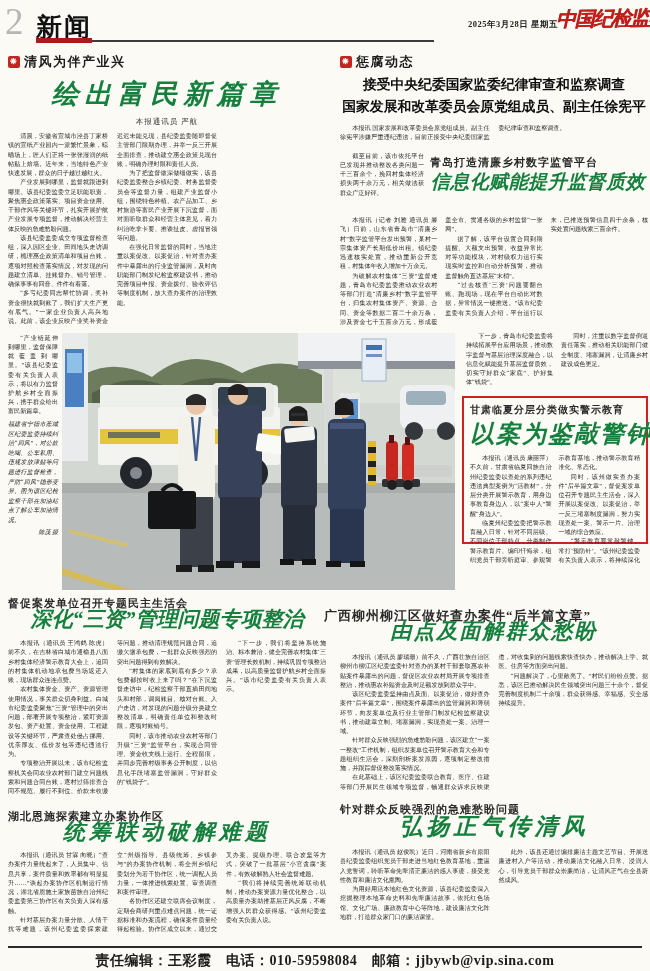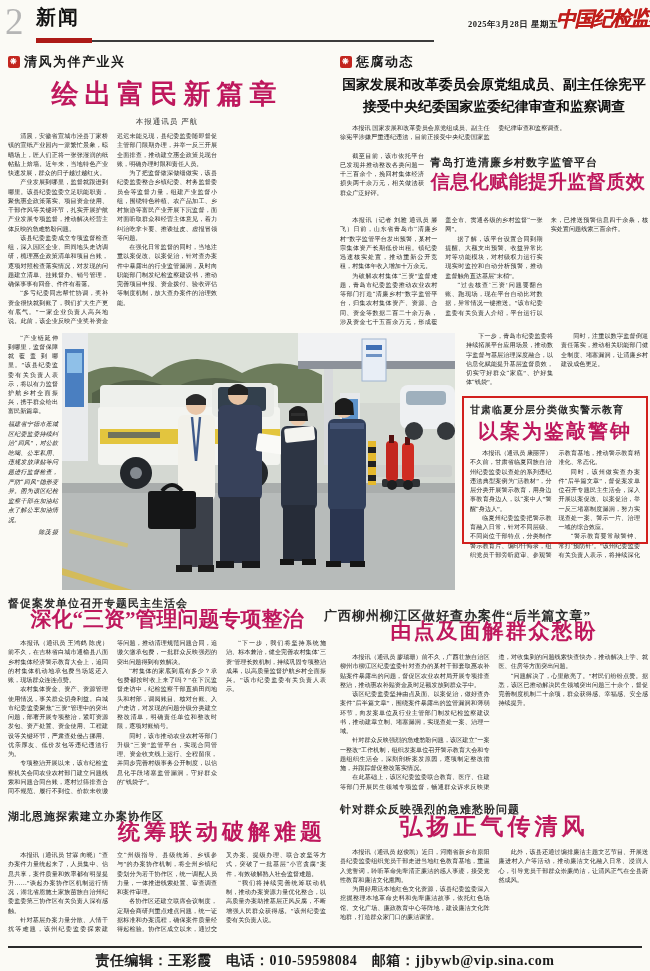--- a/index.html
+++ b/index.html
@@ -1,32 +1,32 @@
 <!DOCTYPE html>
 <html><head>
 <meta charset="utf-8">
 <style>
   html,body{margin:0;padding:0;}
   body{width:650px;height:971px;position:relative;background:#fbfaf5;
        font-family:"Liberation Serif","DejaVu Serif",serif;color:#222;overflow:hidden;}
   .abs{position:absolute;}
   
   .pagenum{left:5px;top:0px;font-size:37px;color:#b5b5b5;font-weight:400;}
-  .section{left:36px;top:4px;font-size:20px;font-weight:700;color:#111;letter-spacing:2px;font-family:Liberation Mono, monospace;}
+  .section{left:36px;top:10px;font-size:26px;font-weight:700;color:#111;letter-spacing:2px;font-family:Liberation Mono, monospace;}
   .redbar{left:36px;top:38px;width:56px;height:5px;background:#ad1a17;}
   .hairline{left:92px;top:40px;width:342px;height:2px;background:#3c3c3c;}
   .date{left:468px;top:19px;font-size:8.5px;font-weight:700;color:#222;letter-spacing:.5px;}
   .masthead{left:556px;top:5px;font-size:20px;font-weight:900;font-style:italic;color:#c01d1b;
             letter-spacing:-1.5px;text-shadow:.4px 0 0 #c01d1b;white-space:nowrap;transform:rotate(-1deg);}
   
   .kicker{display:flex;align-items:center;gap:4px;font-size:13px;font-weight:700;letter-spacing:1.5px;color:#1d1d1d;}
   .kicker .ic{flex:0 0 auto;width:12px;height:12px;background:#c3261f;color:#fff;font-size:8px;
               line-height:12px;text-align:center;border-radius:2px;font-style:normal;}
   .subkick{font-size:11px;font-weight:700;color:#2a2a2a;letter-spacing:1px;white-space:nowrap;}
-  .hl{text-align:center;font-weight:900;color:#be185d;white-space:nowrap;}
+  .hl{text-align:center;font-weight:900;color:#15803d;white-space:nowrap;font-style:italic;}
   .byline{text-align:center;font-size:7.5px;color:#333;letter-spacing:1px;}
   .btxt{font-size:6.1px;line-height:1.52;text-align:justify;color:#272727;column-fill:auto;overflow:hidden;}
   .btxt p{margin:0;text-indent:2em;}
   .c3{column-count:3;column-gap:9px;}
   .c2{column-count:2;column-gap:9px;}
   .narrow{font-size:6.1px;line-height:1.5;text-align:justify;color:#272727;overflow:hidden;}
   .narrow p{margin:0;text-indent:2em;}
   .caption{font-size:6px;font-style:italic;line-height:1.6;text-align:justify;color:#222;}
   .credit{font-size:6px;font-style:italic;text-align:right;color:#222;margin-top:2px;}
   .alert-box{border:2.5px solid #d2201d;background:#fcfbf6;box-sizing:border-box;padding:5px 6px 4px;}
@@ -169,35 +169,35 @@
 <div class="abs btxt c3" style="left:8px;top:639px;width:318px;height:162px;">
   <p>本报讯（通讯员 王鸿鹤 陈虎）前不久，在吉林省白城市通榆县八面乡村集体经济警示教育大会上，追回的村集体机动地承包费当场返还入账，现场群众连连点赞。</p>
   <p>农村集体资金、资产、资源管理使用情况，事关群众切身利益。白城市纪委监委聚焦“三资”管理中的突出问题，部署开展专项整治，紧盯资源发包、资产处置、资金使用、工程建设等关键环节，严肃查处侵占挪用、优亲厚友、低价发包等违纪违法行为。</p>
   <p>专项整治开展以来，该市纪检监察机关会同农业农村部门建立问题线索和问题合同台账，逐村过筛排查合同不规范、履行不到位、价款未收缴等问题，推动清理规范问题合同，追缴欠缴承包费，一批群众反映强烈的突出问题得到有效解决。</p>
   <p>“村集体的家底到底有多少？承包费都按时收上来了吗？”在下沉监督走访中，纪检监察干部直插田间地头和村部，调阅账目、核对台账、入户走访，对发现的问题分级分类建立整改清单，明确责任单位和整改时限，逐项对账销号。</p>
   <p>同时，该市推动农业农村等部门升级“三资”监管平台，实现合同管理、资金收支线上运行、全程留痕，并同步完善村级事务公开制度，以信息化手段堵塞监管漏洞，守好群众的“钱袋子”。</p>
   <p>“下一步，我们将坚持系统施治、标本兼治，健全完善农村集体‘三资’管理长效机制，持续巩固专项整治成果，以高质量监督护航乡村全面振兴。”该市纪委监委有关负责人表示。</p>
 </div>
 
 <div class="abs subkick" style="left:8px;top:809px;width:318px;font-family:Liberation Mono, monospace;">湖北恩施探索建立办案协作区</div>
-<div class="abs hl" style="left:8px;top:817px;width:318px;font-size:22px;letter-spacing:4px;text-align:right;">统筹联动破解难题</div>
+<div class="abs hl" style="left:8px;top:817px;width:318px;font-size:22px;letter-spacing:4px;">统筹联动破解难题</div>
 <div class="abs btxt c3" style="left:8px;top:851px;width:318px;height:88px;">
   <p>本报讯（通讯员 甘霖 向晓）“查办案件力量统起来了，人员集中、信息共享，案件质量和效率都有明显提升……”谈起办案协作区机制运行情况，湖北省恩施土家族苗族自治州纪委监委第三协作区有关负责人深有感触。</p>
   <p>针对基层办案力量分散、人情干扰等难题，该州纪委监委探索建立“州级指导、县级统筹、乡镇参与”的办案协作机制，将全州乡镇纪委划分为若干协作区，统一调配人员力量，一体推进线索处置、审查调查和案件审理。</p>
   <p>各协作区还建立联席会议制度，定期会商研判重点难点问题，统一证据标准和办案流程，确保案件质量经得起检验。协作区成立以来，通过交叉办案、提级办理、联合攻坚等方式，突破了一批基层“小官贪腐”案件，有效破解熟人社会监督难题。</p>
   <p>“我们将持续完善统筹联动机制，推动办案资源力量优化整合，以高质量办案助推基层正风反腐，不断增强人民群众获得感。”该州纪委监委有关负责人说。</p>
 </div>
 
 <div class="abs kicker" style="left:340px;top:53px;">
   <span class="ic">❋</span>
   <span>惩腐动态</span>
 </div>
 <div class="abs" style="left:340px;top:74px;width:308px;text-align:center;font-weight:800;font-size:13.8px;line-height:1.6;color:#0e0e0e;">
+  <div>接受中央纪委国家监委纪律审查和监察调查</div>
   <div>国家发展和改革委员会原党组成员、副主任徐宪平</div>
-  <div>接受中央纪委国家监委纪律审查和监察调查</div>
 </div>
 <div class="abs btxt c2" style="left:340px;top:124px;width:308px;height:24px;">
   <p>本报讯  国家发展和改革委员会原党组成员、副主任徐宪平涉嫌严重违纪违法，目前正接受中央纪委国家监委纪律审查和监察调查。</p>
 </div>
 
 <div class="abs narrow" style="left:340px;top:152px;width:84px;height:62px;">
   <p>截至目前，该市依托平台已发现并推动整改各类问题一千三百余个，挽回村集体经济损失两千余万元，相关做法获群众广泛好评。</p>
 </div>
 <div class="abs subkick" style="left:430px;top:155px;width:218px;">青岛打造清廉乡村数字监管平台</div>
 <div class="abs hl" style="left:428px;top:169px;width:220px;font-size:19px;letter-spacing:.5px;">信息化赋能提升监督质效</div>
@@ -207,21 +207,21 @@
   <p>据了解，该平台设置合同到期提醒、大额支出预警、收益异常比对等功能模块，对村级权力运行实现实时监控和自动分析预警，推动监督触角直达基层“末梢”。</p>
   <p>“过去核查‘三资’问题要翻台账、跑现场，现在平台自动比对数据，异常情况一键推送。”该市纪委监委有关负责人介绍，平台运行以来，已推送预警信息四千余条，核实处置问题线索三百余件。</p>
 </div>
 <div class="abs btxt c2" style="left:466px;top:332px;width:182px;height:60px;column-gap:8px;">
   <p>下一步，青岛市纪委监委将持续拓展平台应用场景，推动数字监督与基层治理深度融合，以信息化赋能提升基层监督质效，切实守好群众“家底”、护好集体“钱袋”。</p>
   <p>同时，注重以数字监督倒逼责任落实，推动相关职能部门健全制度、堵塞漏洞，让清廉乡村建设成色更足。</p>
 </div>
 
 <div class="abs alert-box" style="left:462px;top:396px;width:186px;height:148px;">
   <div class="subkick" style="font-size:10px;">甘肃临夏分层分类做实警示教育</div>
-  <div class="hl" style="font-size:20px;letter-spacing:2px;margin-top:1px;">以案为鉴敲警钟</div>
+  <div class="hl" style="font-size:24px;letter-spacing:2px;margin-top:1px;">以案为鉴敲警钟</div>
   <div class="btxt c2" style="height:128px;margin-top:4px;column-gap:7px;">
     <p>本报讯（通讯员 康丽萍）不久前，甘肃省临夏回族自治州纪委监委以查处的系列违纪违法典型案例为“活教材”，分层分类开展警示教育，用身边事教育身边人，以“案中人”警醒“身边人”。</p>
     <p>临夏州纪委监委把警示教育融入日常，针对不同层级、不同岗位干部特点，分类制作警示教育片、编印忏悔录，组织党员干部旁听庭审、参观警示教育基地，推动警示教育精准化、常态化。</p>
     <p>同时，该州做实查办案件“后半篇文章”，督促案发单位召开专题民主生活会，深入开展以案促改、以案促治，举一反三堵塞制度漏洞，努力实现查处一案、警示一片、治理一域的综合效应。</p>
     <p>“警示教育要常敲警钟、常打‘预防针’。”该州纪委监委有关负责人表示，将持续深化分层分类警示教育，推动干部知敬畏、存戒惧、守底线。</p>
   </div>
 </div>
 
 <div class="abs subkick" style="left:324px;top:607px;width:308px;font-size:13px;">广西柳州柳江区做好查办案件“后半篇文章”</div>
 <div class="abs hl" style="left:340px;top:617px;width:308px;font-size:21px;letter-spacing:2px;">由点及面解群众愁盼</div>

